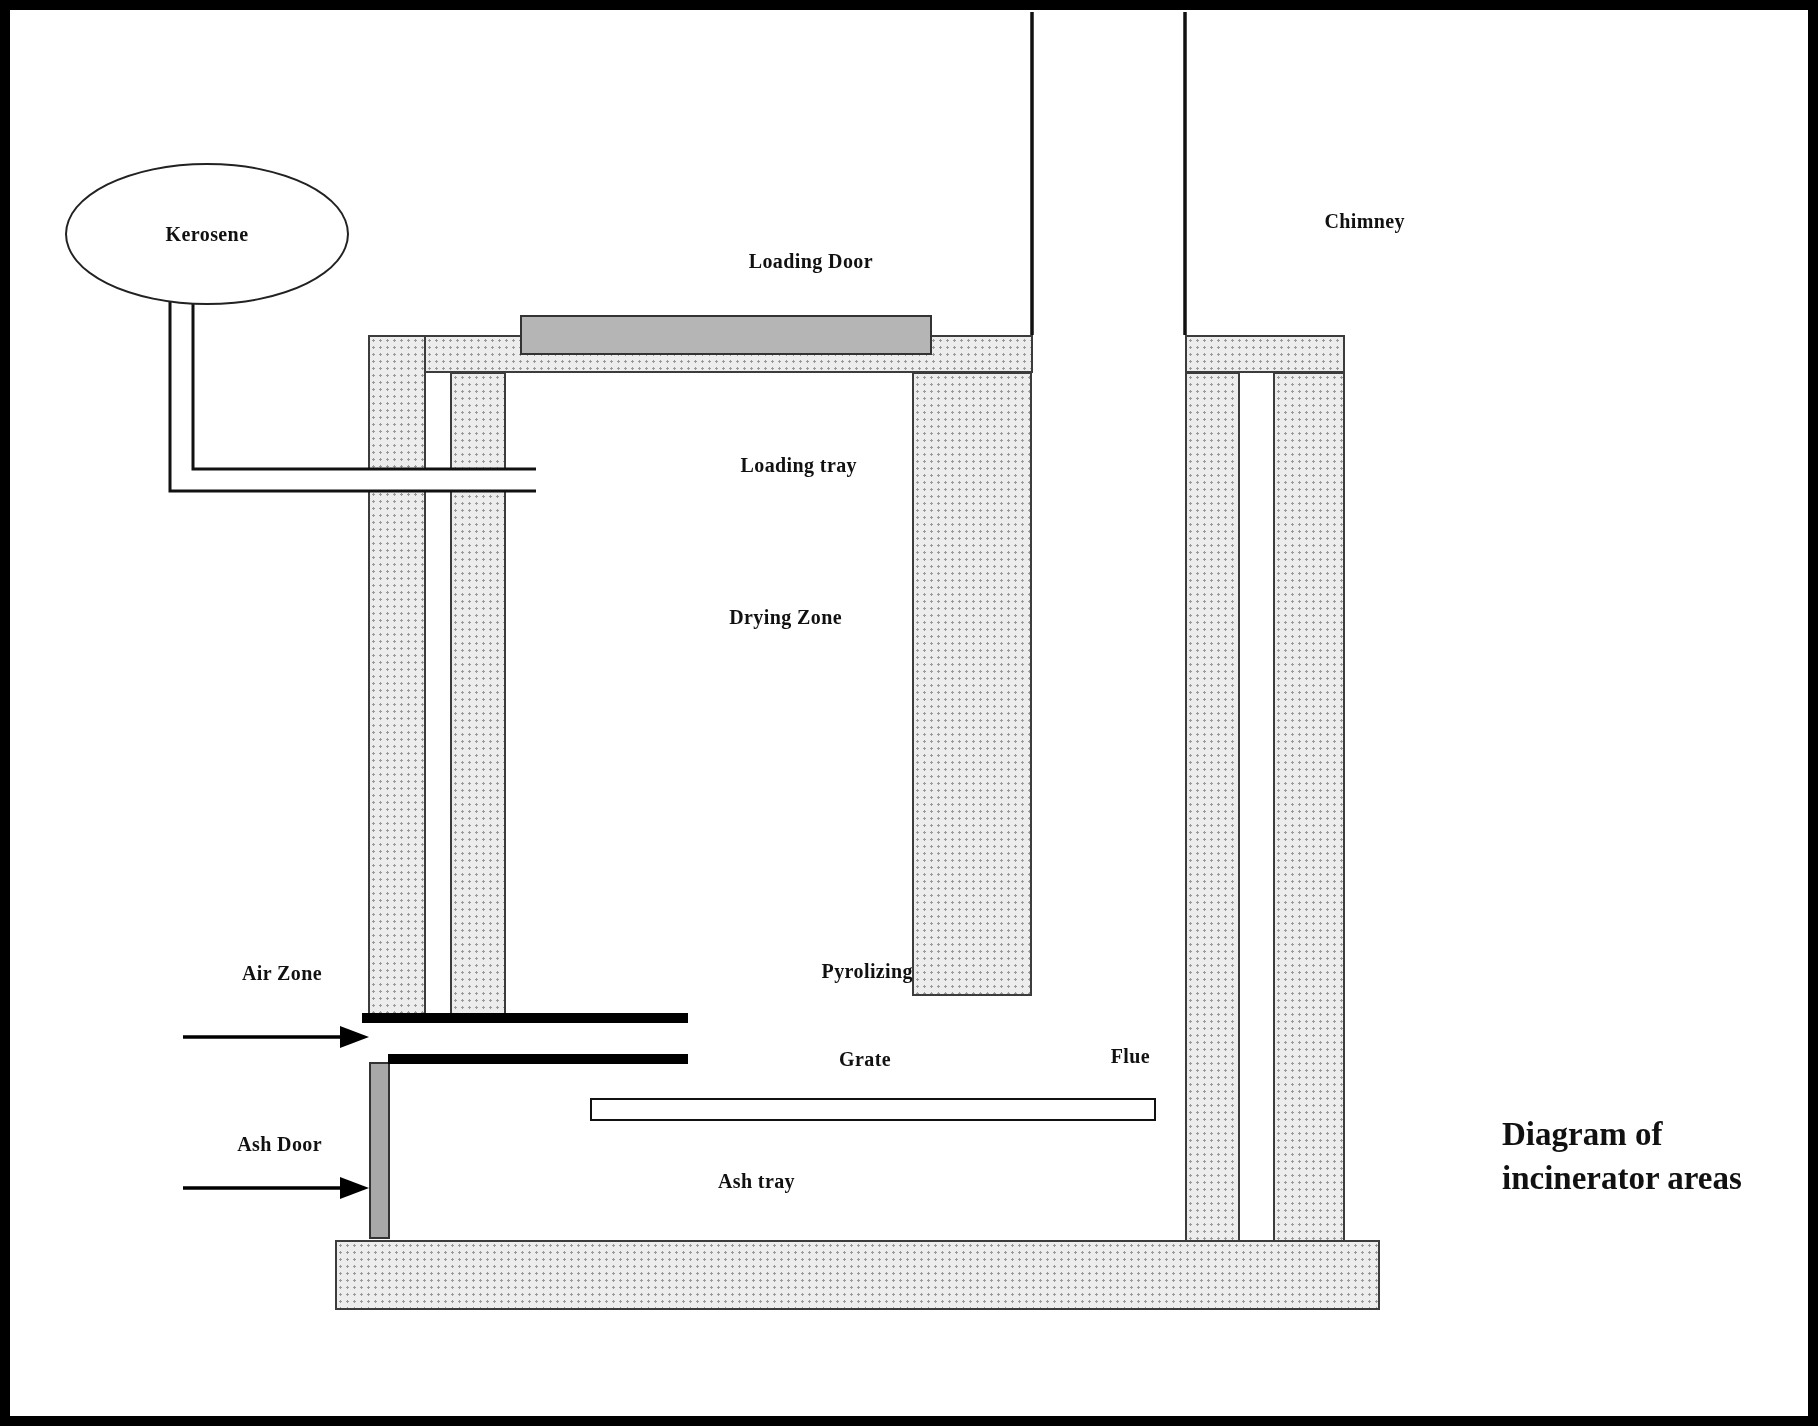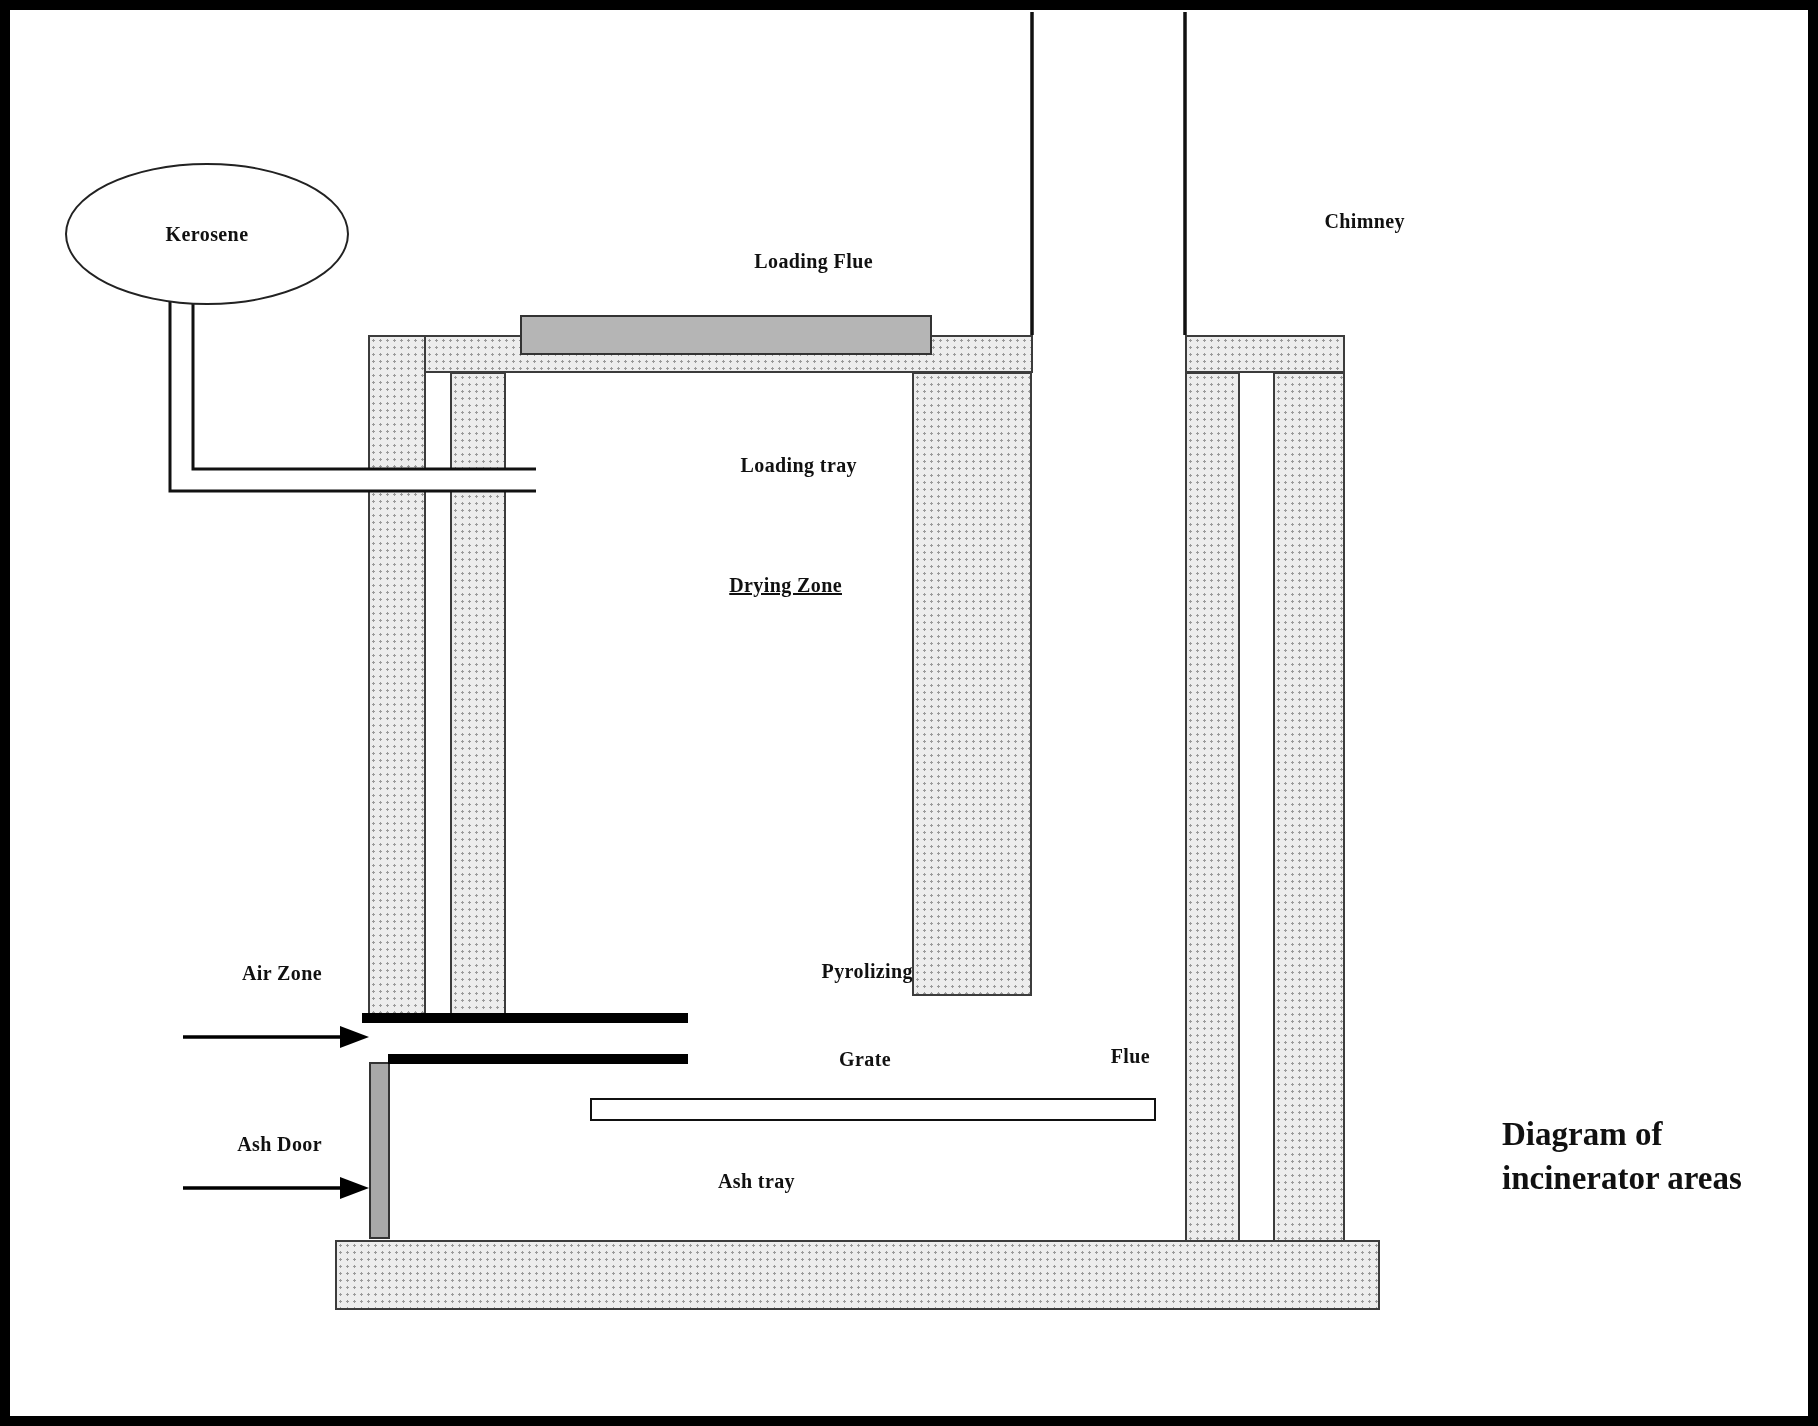--- a/index.html
+++ b/index.html
@@ -101,24 +101,24 @@
     <path d="M 362 1018 L 688 1018" stroke="#000" stroke-width="10" fill="none"></path>
     <path d="M 388 1059 L 688 1059" stroke="#000" stroke-width="10" fill="none"></path>
 
     <line x1="183" y1="1037" x2="340" y2="1037" stroke="#000" stroke-width="3.5"></line>
     <polygon points="340,1026 369,1037 340,1048" fill="#000"></polygon>
 
     <line x1="183" y1="1188" x2="340" y2="1188" stroke="#000" stroke-width="3.5"></line>
     <polygon points="340,1177 369,1188 340,1199" fill="#000"></polygon>
   </svg>
 
-  <div class="label" style="left:553px; top:250px; width:320px;">Loading Flue</div>
+  <div class="label" style="left:553px; top:250px; width:320px;">Loading Door</div>
   <div class="label" style="left:1165px; top:210px; width:240px;">Chimney</div>
   <div class="label" style="left:537px; top:454px; width:320px;">Loading tray</div>
-  <div class="label" style="left:522px; top:574px; width:320px;text-decoration:underline;">Drying Zone</div>
+  <div class="label" style="left:522px; top:606px; width:320px;">Drying Zone</div>
   <div class="label" style="left:593px; top:960px; width:320px;">Pyrolizing</div>
   <div class="label" style="left:82px; top:962px; width:240px;">Air Zone</div>
   <div class="label" style="left:691px; top:1048px; width:200px;">Grate</div>
   <div class="label" style="left:950px; top:1045px; width:200px;">Flue</div>
   <div class="label" style="left:82px; top:1133px; width:240px;">Ash Door</div>
   <div class="label" style="left:555px; top:1170px; width:240px;">Ash tray</div>
 
   <div class="caption">
     <div>Diagram of</div>
     <div>incinerator areas</div>

